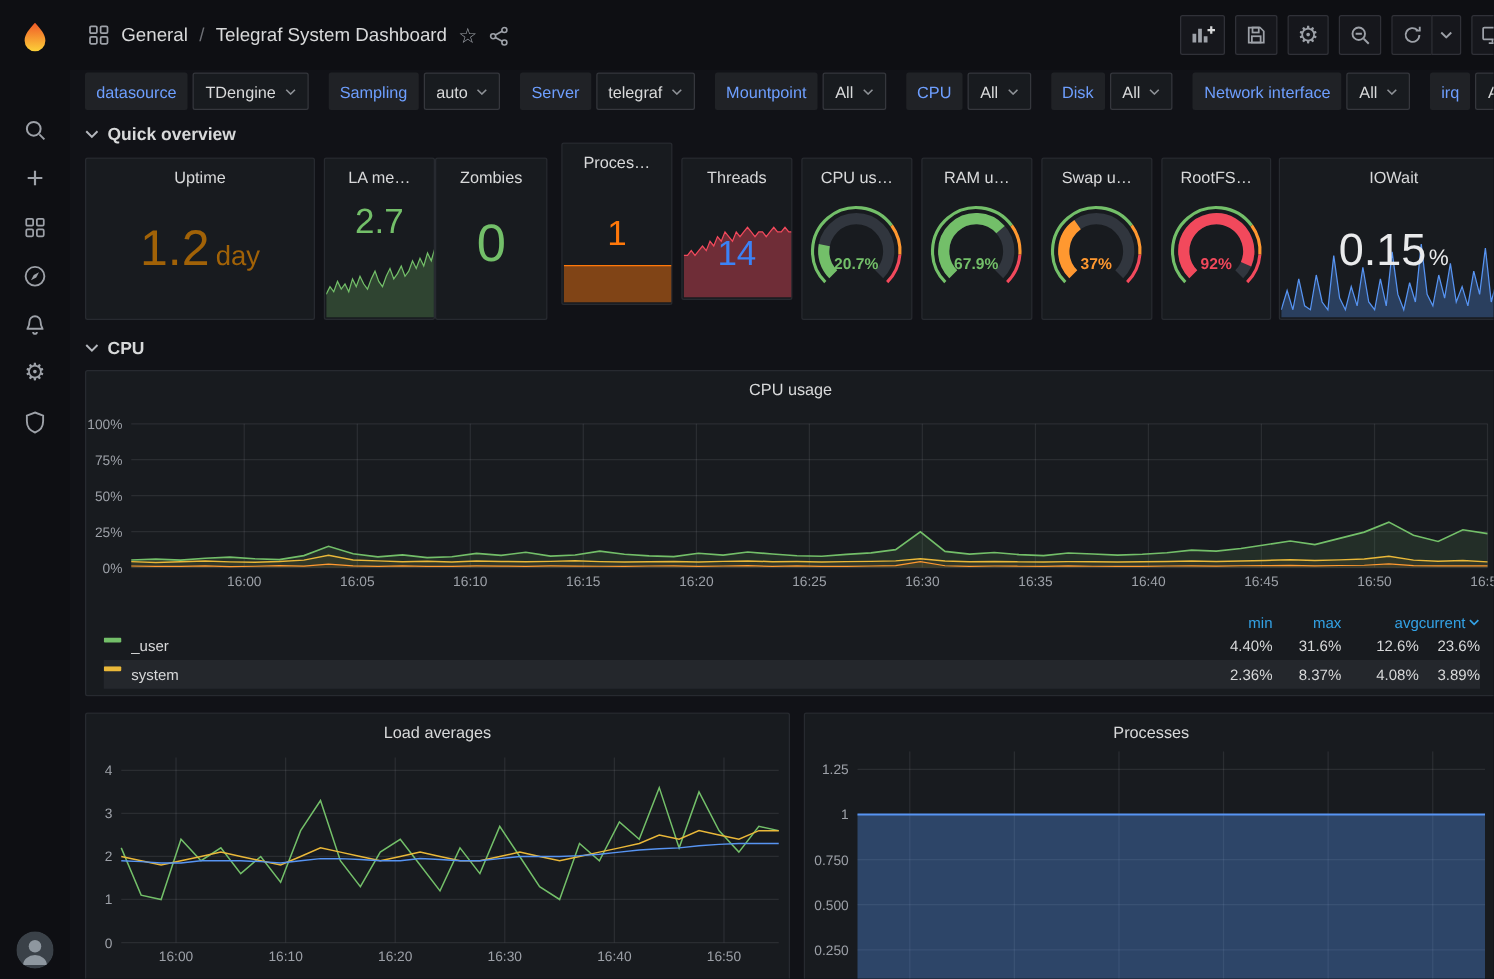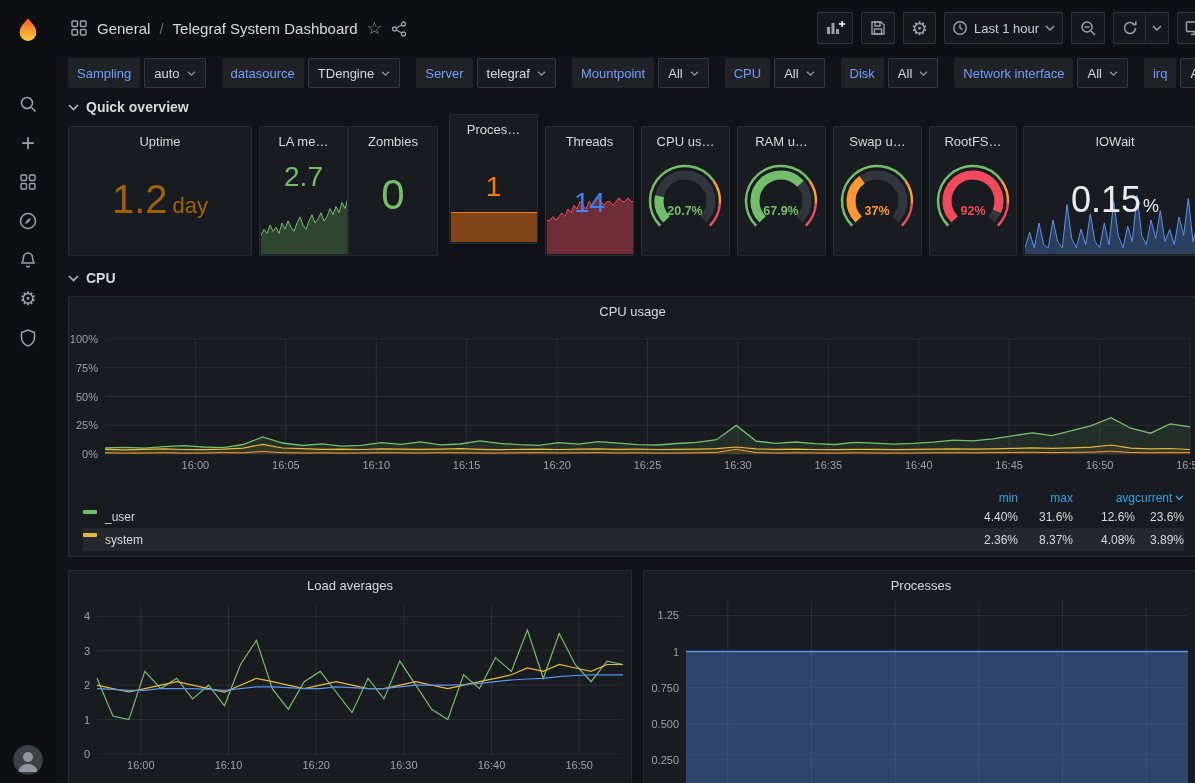--- a/index.html
+++ b/index.html
@@ -168,30 +168,20 @@
         <svg width="18" height="18" viewBox="0 0 18 18">
             <path d="M3 3 h9 l3 3 v9 H3 Z" fill="none" stroke="#9da1a8" stroke-width="1.4"></path>
             <rect x="6" y="3" width="5" height="4" fill="none" stroke="#9da1a8" stroke-width="1.4"></rect>
             <rect x="5.5" y="10" width="7" height="5" fill="none" stroke="#9da1a8" stroke-width="1.4"></rect>
           </svg>
       </button>
       <button class="tbtn">
         <span class="gear-glyph">⚙</span>
       </button>
       <button class="tbtn">
-        <svg width="16" height="16" viewBox="0 0 16 16">
-            <circle cx="8" cy="8" r="6.3" fill="none" stroke="#9da1a8" stroke-width="1.4"></circle>
-            <path d="M8 4.5 V8 L10.5 9.5" fill="none" stroke="#9da1a8" stroke-width="1.4"></path>
-          </svg>
-        <span>Last 1 hour</span>
-        <svg width="10" height="6" viewBox="0 0 10 6">
-            <path d="M1 1l4 4 4-4" stroke="#9da1a8" stroke-width="1.5" fill="none"></path>
-          </svg>
-      </button>
-      <button class="tbtn">
         <svg width="18" height="18" viewBox="0 0 18 18">
             <circle cx="8" cy="8" r="5" fill="none" stroke="#9da1a8" stroke-width="1.5"></circle>
             <line x1="12" y1="12" x2="16" y2="16" stroke="#9da1a8" stroke-width="1.5"></line>
             <line x1="5.5" y1="8" x2="10.5" y2="8" stroke="#9da1a8" stroke-width="1.5"></line>
           </svg>
       </button>
       <div class="tgroup">
         <button class="tbtn">
           <svg width="16" height="16" viewBox="0 0 16 16">
               <path d="M13.5 8 a5.5 5.5 0 1 1 -1.6 -3.9" fill="none" stroke="#9da1a8" stroke-width="1.5"></path>
@@ -209,32 +199,32 @@
             <rect x="1.5" y="2" width="15" height="9.5" rx="1" fill="none" stroke="#9da1a8" stroke-width="1.4"></rect>
             <line x1="6" y1="14.5" x2="12" y2="14.5" stroke="#9da1a8" stroke-width="1.4"></line>
             <line x1="9" y1="11.5" x2="9" y2="14" stroke="#9da1a8" stroke-width="1.4"></line>
           </svg>
       </button>
     </div>
   </header>
 
   <div class="vars">
     <div class="var">
+      <span class="var-label">datasource</span>
+      <span class="var-value">
+          <span>TDengine</span>
+          <svg width="9" height="5" viewBox="0 0 9 5">
+            <path d="M1 .8l3.5 3.4L8 .8" stroke="#8e9297" stroke-width="1.3" fill="none"></path>
+          </svg>
+        </span>
+    </div>
+    <div class="var">
       <span class="var-label">Sampling</span>
       <span class="var-value">
           <span>auto</span>
-          <svg width="9" height="5" viewBox="0 0 9 5">
-            <path d="M1 .8l3.5 3.4L8 .8" stroke="#8e9297" stroke-width="1.3" fill="none"></path>
-          </svg>
-        </span>
-    </div>
-    <div class="var">
-      <span class="var-label">datasource</span>
-      <span class="var-value">
-          <span>TDengine</span>
           <svg width="9" height="5" viewBox="0 0 9 5">
             <path d="M1 .8l3.5 3.4L8 .8" stroke="#8e9297" stroke-width="1.3" fill="none"></path>
           </svg>
         </span>
     </div>
     <div class="var">
       <span class="var-label">Server</span>
       <span class="var-value">
           <span>telegraf</span>
           <svg width="9" height="5" viewBox="0 0 9 5">
@@ -329,21 +319,21 @@
     <div class="panel-title">Proces…</div>
     <div class="stat-val" style="top:56px;height:40px">
       <span class="big" style="font-size: 28px; color: rgb(255, 120, 10);">1</span>
     </div>
     <svg class="spark" width="87" height="33">
         <path d="M0.0 3.5 L29.0 3.5 L58.0 3.5 L87.0 3.5 L87 33 L0 33 Z" fill="#ff780a" fill-opacity="0.45" stroke="none"></path>
         <path d="M0.0 3.5 L29.0 3.5 L58.0 3.5 L87.0 3.5 " fill="none" stroke="#ff780a" stroke-width="1"></path>
       </svg>
   </section>
 
-  <section class="panel" style="left:545px;top:126px;width:89px;height:130px">
+  <section class="panel" style="left:545px;top:126px;width:89px;height:114px">
     <div class="panel-title">Threads</div>
     <div class="stat-val" style="top:60px;height:38px">
       <span class="big" style="font-size: 28px; color: #3b82f6;">14</span>
     </div>
     <svg class="spark" width="87" height="60">
         <path d="M0.0 26.3 L3.0 26.3 L6.0 22.5 L9.0 26.3 L12.0 22.5 L15.0 18.8 L18.0 22.5 L21.0 15.0 L24.0 18.8 L27.0 11.3 L30.0 15.0 L33.0 7.5 L36.0 11.3 L39.0 15.0 L42.0 7.5 L45.0 11.3 L48.0 7.5 L51.0 3.8 L54.0 7.5 L57.0 11.3 L60.0 7.5 L63.0 7.5 L66.0 11.3 L69.0 7.5 L72.0 3.8 L75.0 7.5 L78.0 7.5 L81.0 3.8 L84.0 7.5 L87.0 7.5 L87 60 L0 60 Z" fill="#f2495c" fill-opacity="0.4" stroke="none"></path>
         <path d="M0.0 26.3 L3.0 26.3 L6.0 22.5 L9.0 26.3 L12.0 22.5 L15.0 18.8 L18.0 22.5 L21.0 15.0 L24.0 18.8 L27.0 11.3 L30.0 15.0 L33.0 7.5 L36.0 11.3 L39.0 15.0 L42.0 7.5 L45.0 11.3 L48.0 7.5 L51.0 3.8 L54.0 7.5 L57.0 11.3 L60.0 7.5 L63.0 7.5 L66.0 11.3 L69.0 7.5 L72.0 3.8 L75.0 7.5 L78.0 7.5 L81.0 3.8 L84.0 7.5 L87.0 7.5 " fill="none" stroke="#f2495c" stroke-width="1"></path>
       </svg>
   </section>
 

